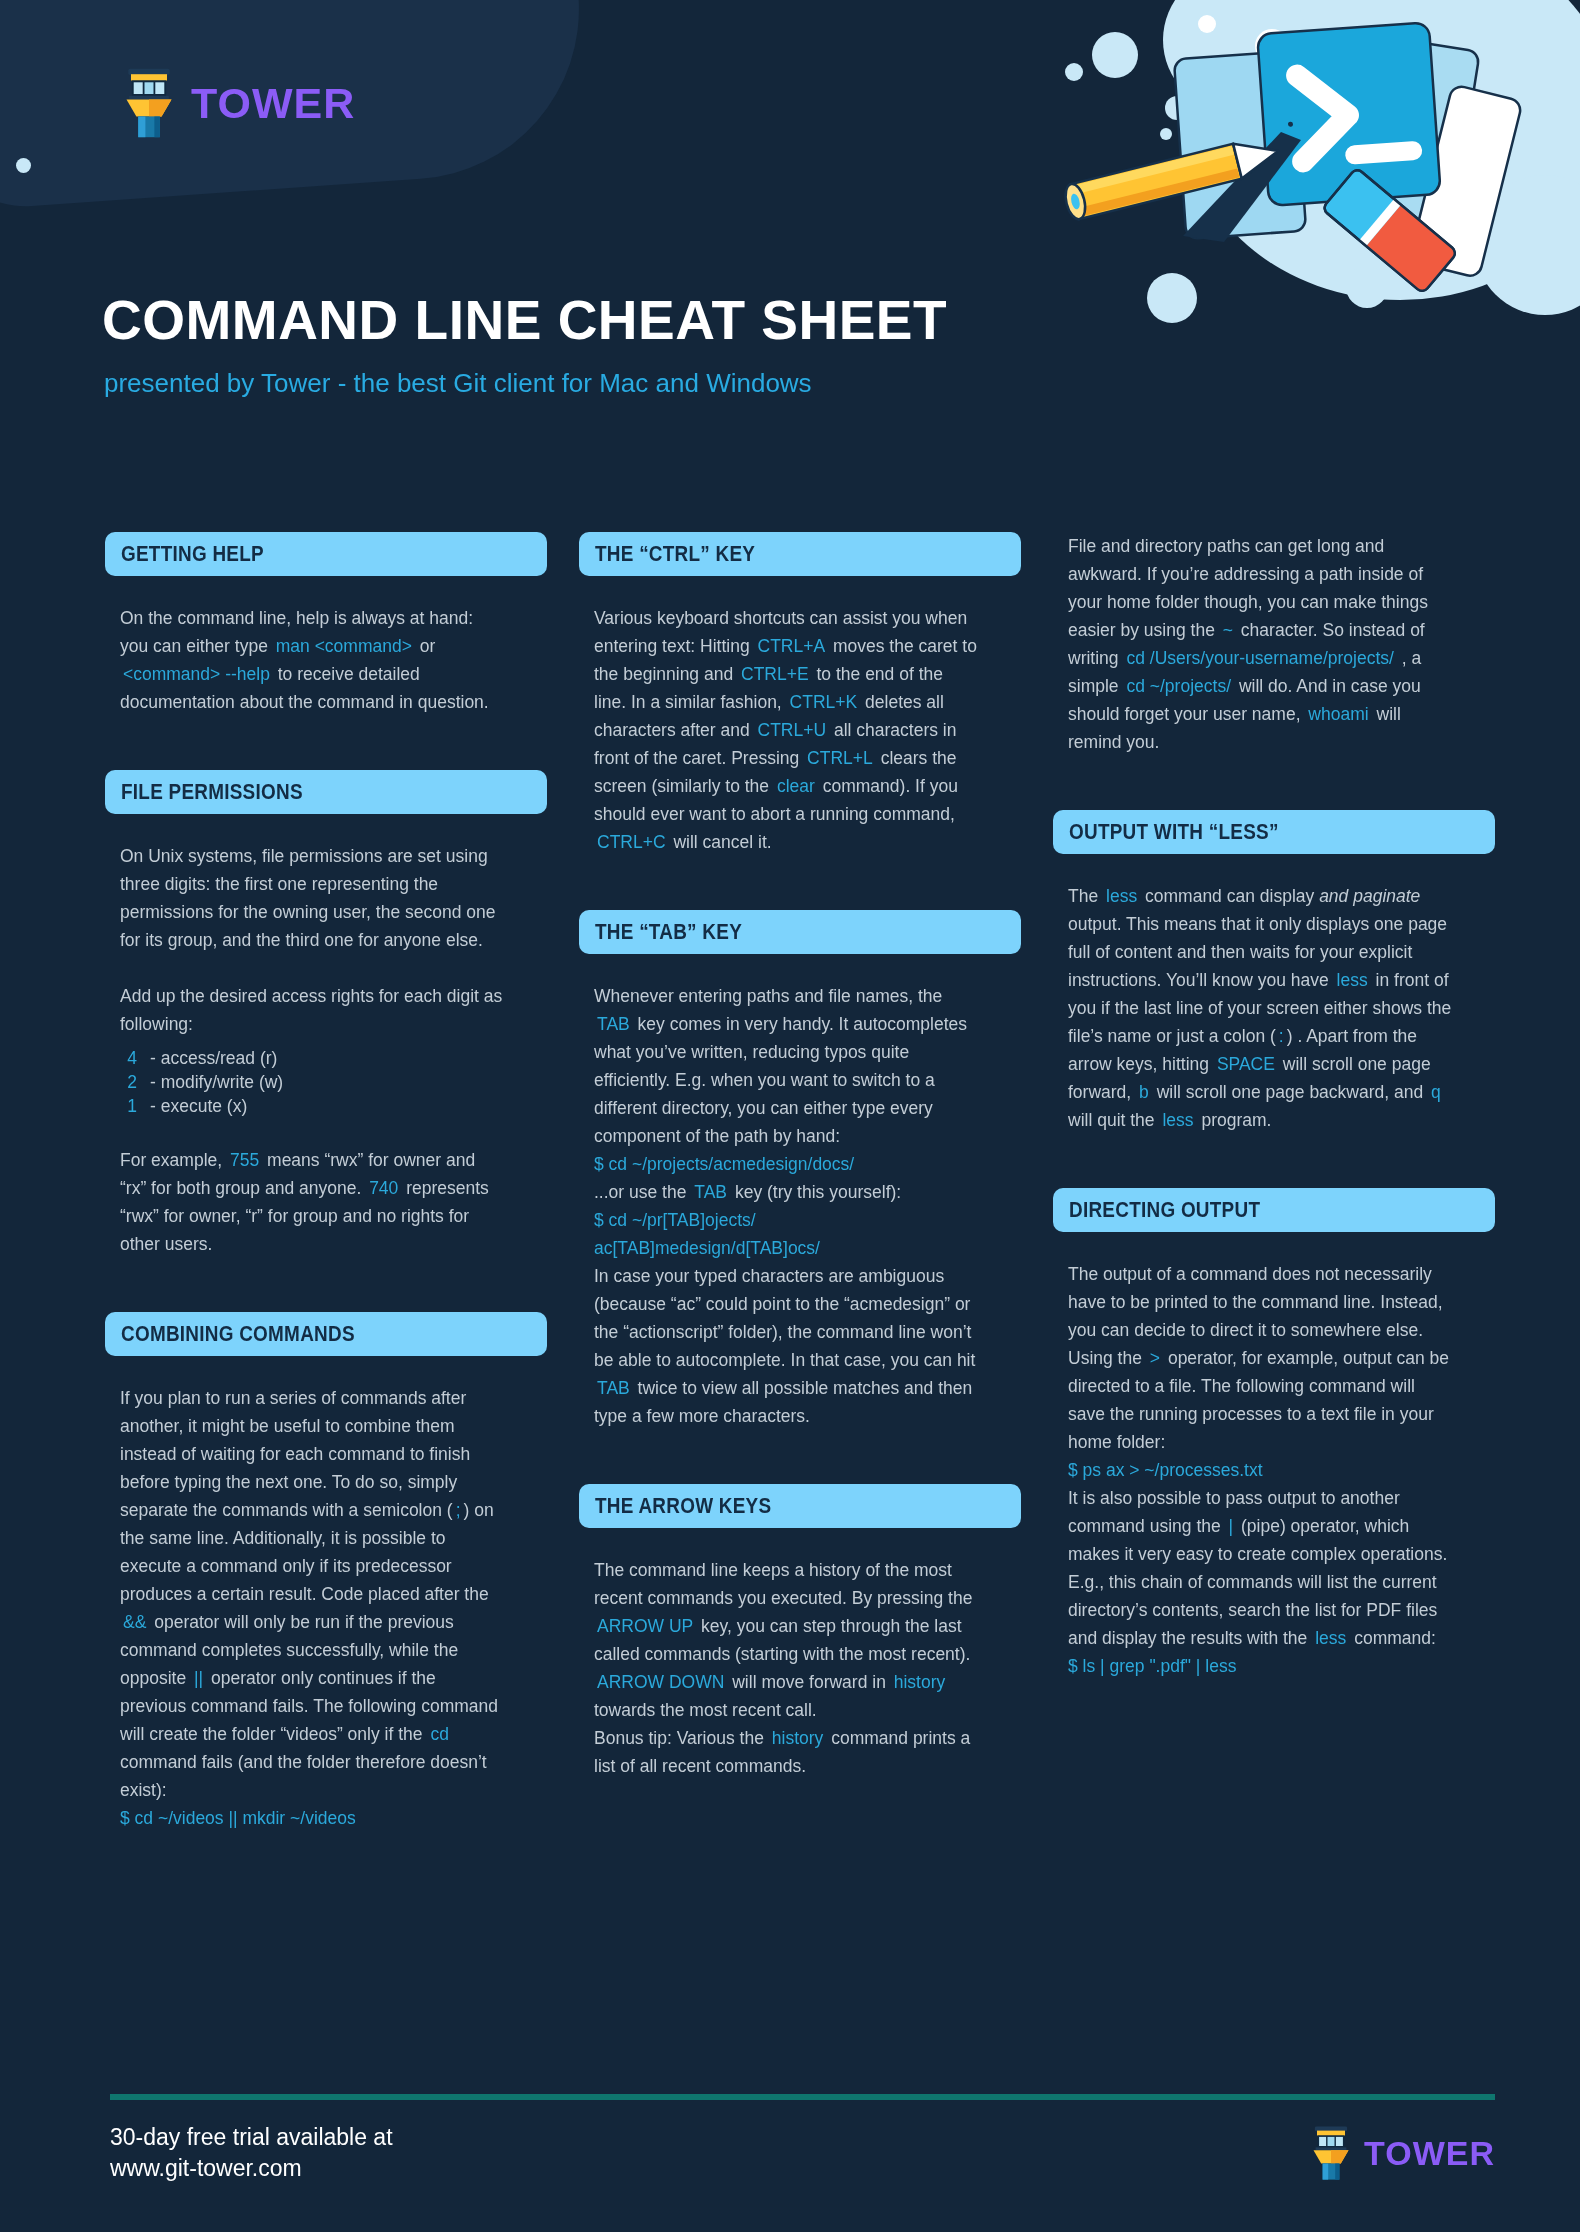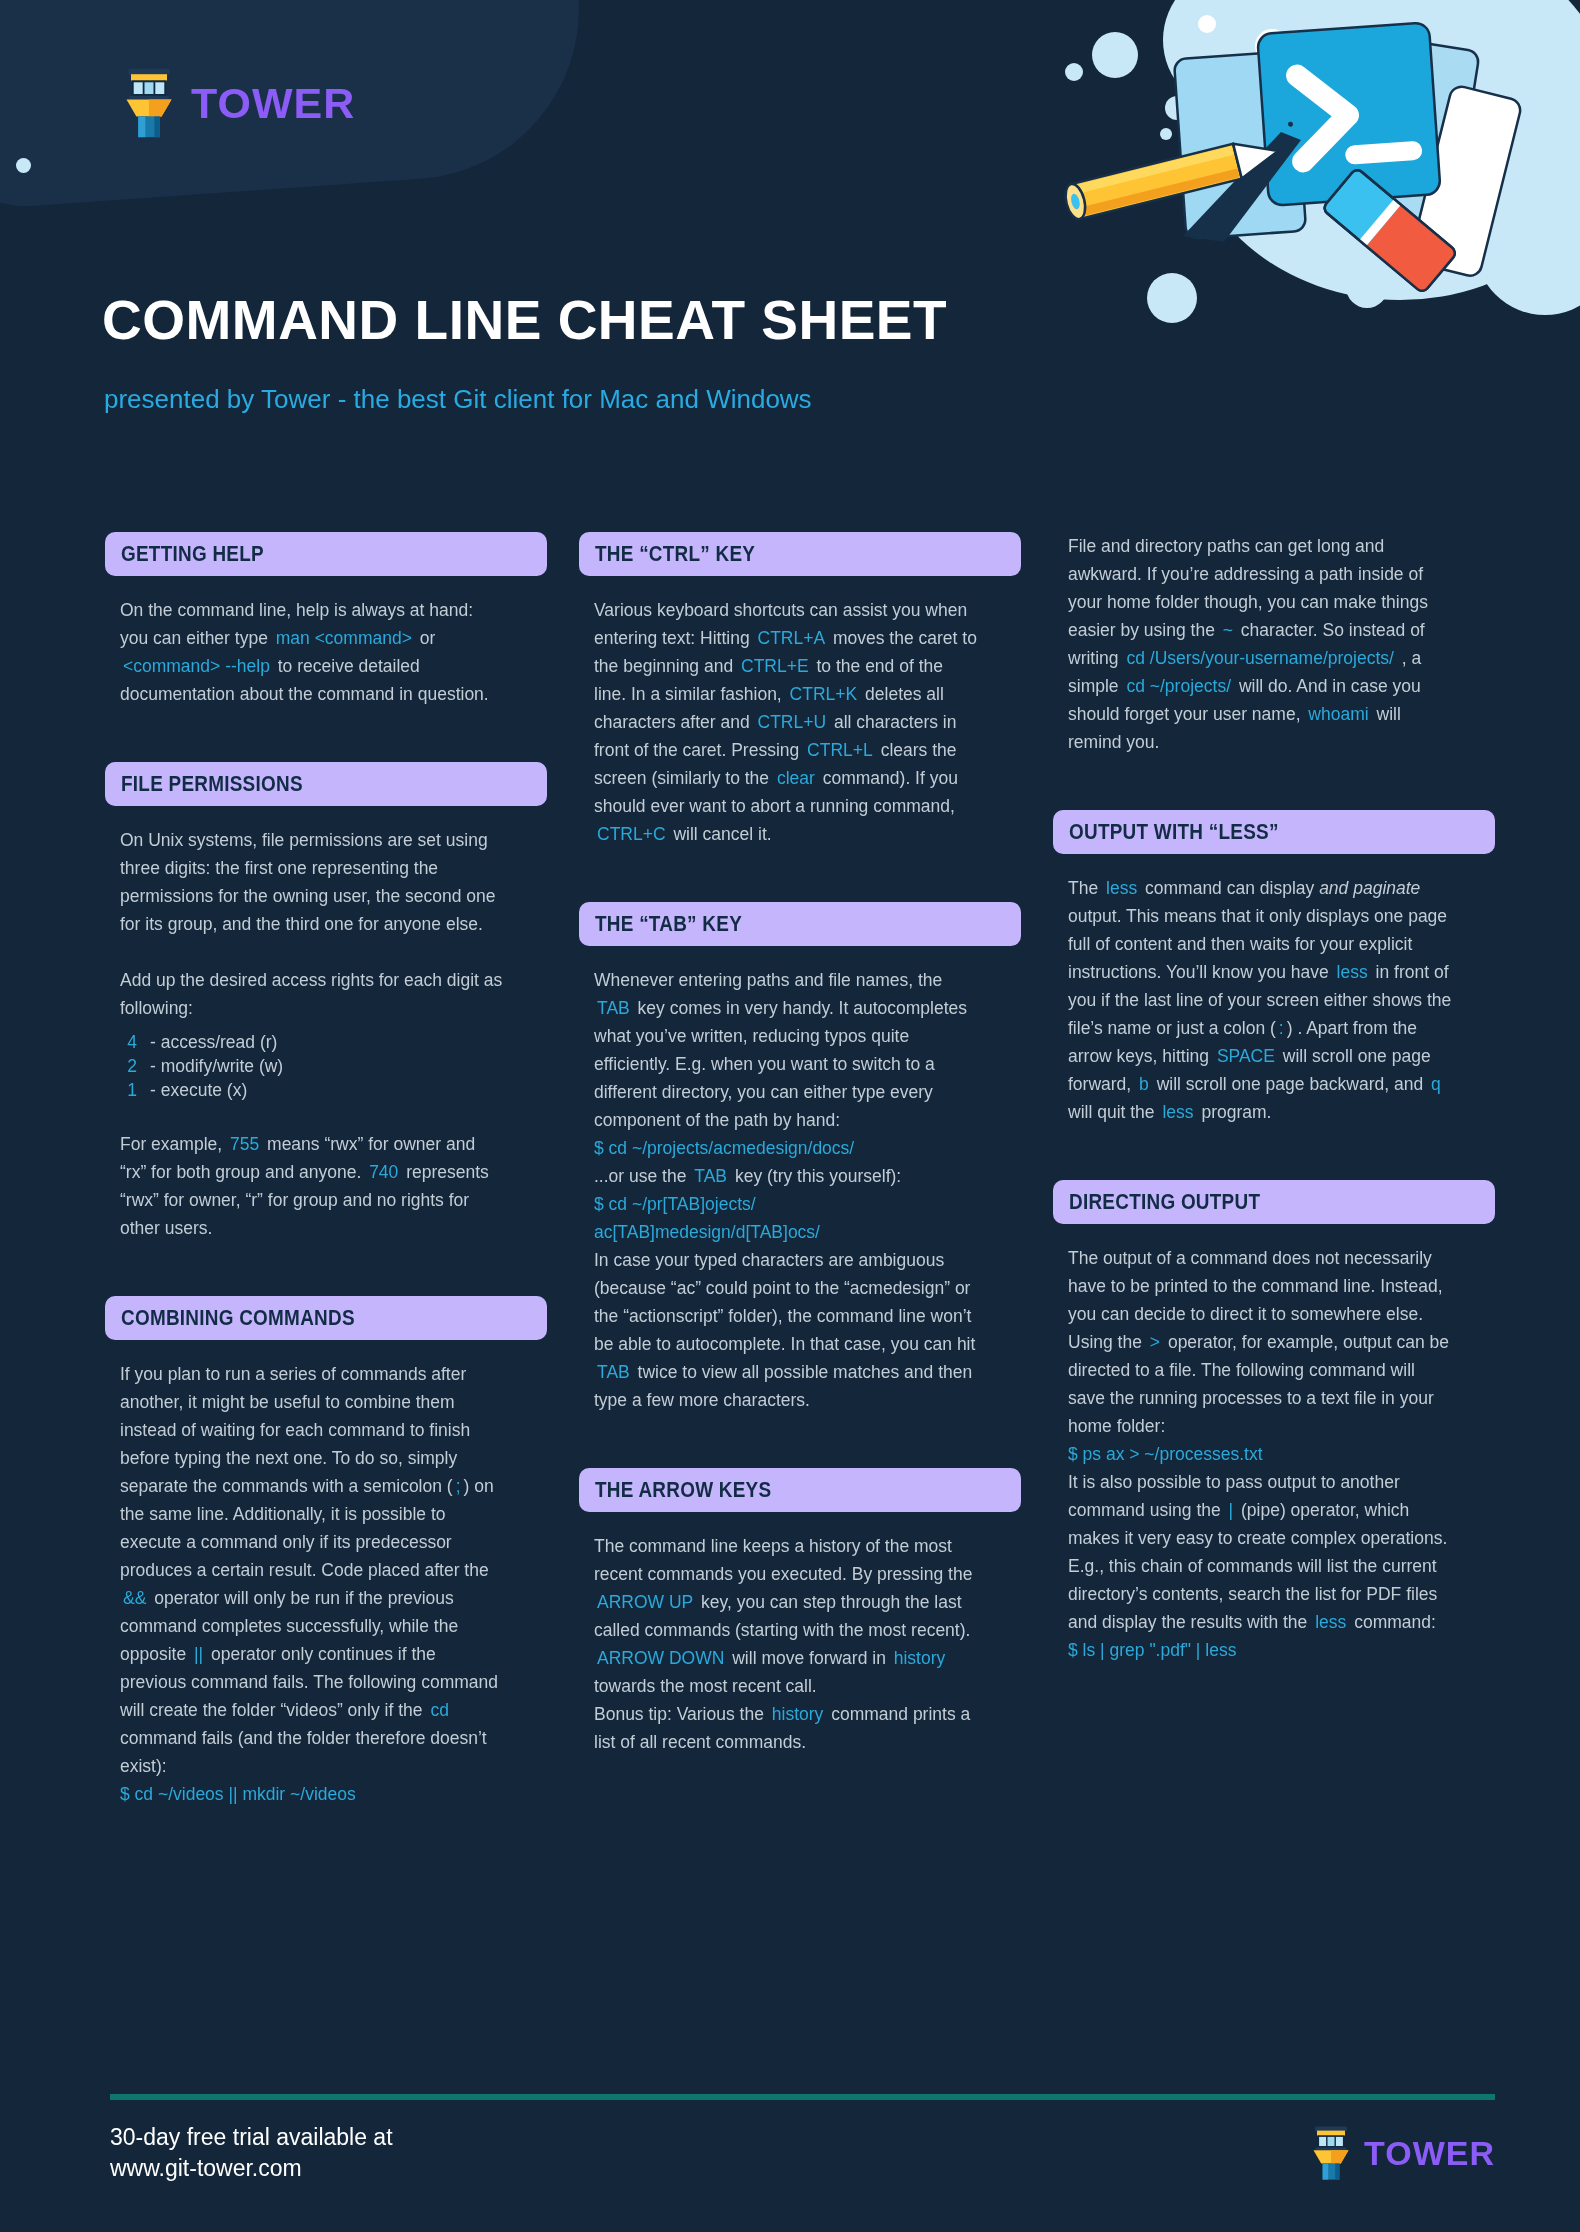--- a/index.html
+++ b/index.html
@@ -8,27 +8,27 @@
   
   .corner-blob{position:absolute;left:-70px;top:-130px;width:650px;height:320px;
                background:#1A3049;border-radius:0 0 170px 90px;transform:rotate(-4deg);}
   .corner-dot{position:absolute;left:16px;top:158px;width:15px;height:15px;border-radius:50%;background:#C9E8F7;}
   .illustration{position:absolute;right:0;top:0;}
   
   .logo{position:absolute;left:122px;top:68px;display:flex;align-items:center;gap:15px;}
   .logo-word{color:#8b5cf6;font-weight:bold;font-size:43px;letter-spacing:1px;}
   
   .title{position:absolute;left:102px;top:288px;color:#fff;font-weight:bold;font-size:55px;letter-spacing:.5px;white-space:nowrap;}
-  .subtitle{position:absolute;left:104px;top:384px;color:#29ABE2;font-size:26px;}
+  .subtitle{position:absolute;left:104px;top:368px;color:#29ABE2;font-size:26px;}
   
   .columns{position:absolute;left:105px;top:532px;width:1390px;display:grid;
            grid-template-columns:442px 442px 442px;column-gap:32px;align-items:start;}
   .section{margin-bottom:54px;}
-  .bar{background:#c4b5fd;color:#132C45;height:44px;border-radius:10px;display:flex;align-items:center;
-       padding:0 16px;font-weight:bold;font-size:22px;margin-bottom:20px;}
+  .bar{background:#7dd3fc;color:#132C45;height:44px;border-radius:10px;display:flex;align-items:center;
+       padding:0 16px;font-weight:bold;font-size:22px;margin-bottom:28px;}
   .bar-text{display:inline-block;transform:scaleX(.86);transform-origin:left center;letter-spacing:.3px;white-space:nowrap;}
   .section-body{color:#C3CDD6;font-size:17.5px;line-height:28px;padding:0 42px 0 15px;}
   .para{margin:0;}
   .spacer{height:28px;}
   .t{}
   .c{color:#2BA9DB;margin:0 3px;}
   .i{font-style:italic;}
   .code-line{color:#2BA9DB;}
   .perm-list{margin:8px 0 0 0;line-height:24px;}
   .perm-row{display:flex;}

